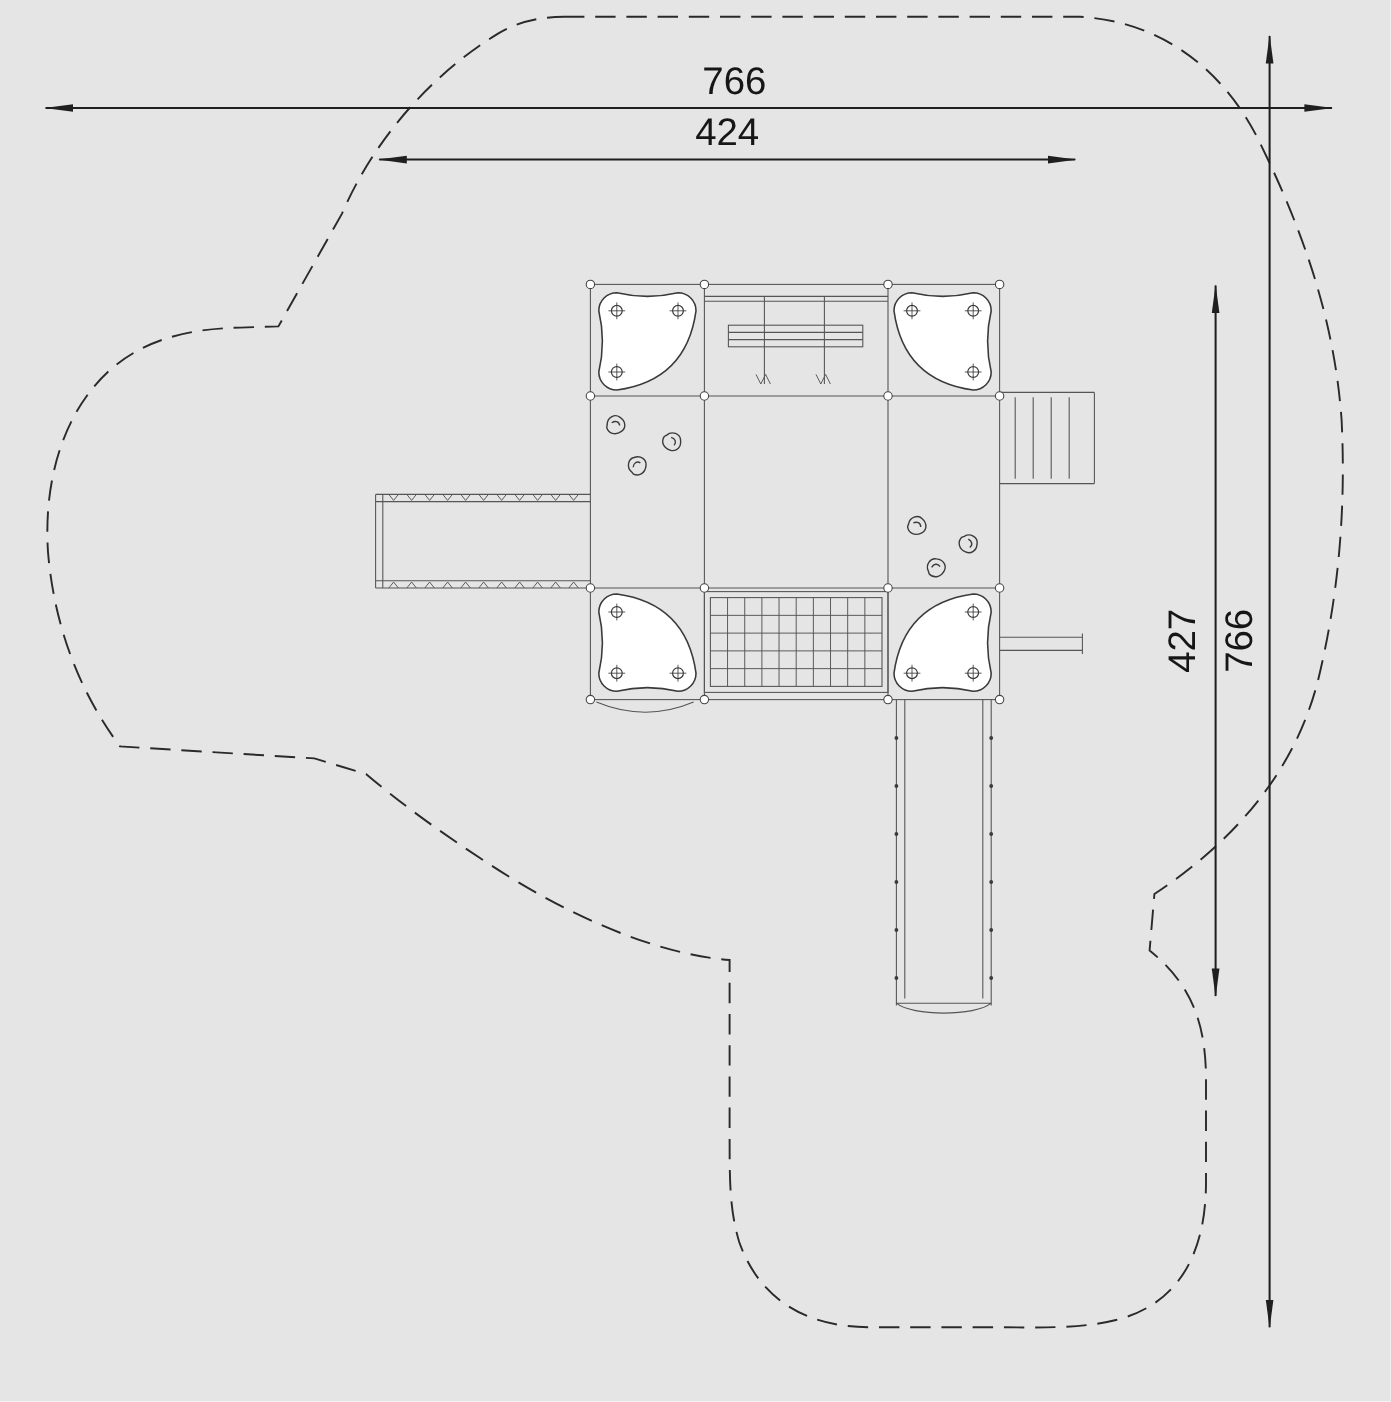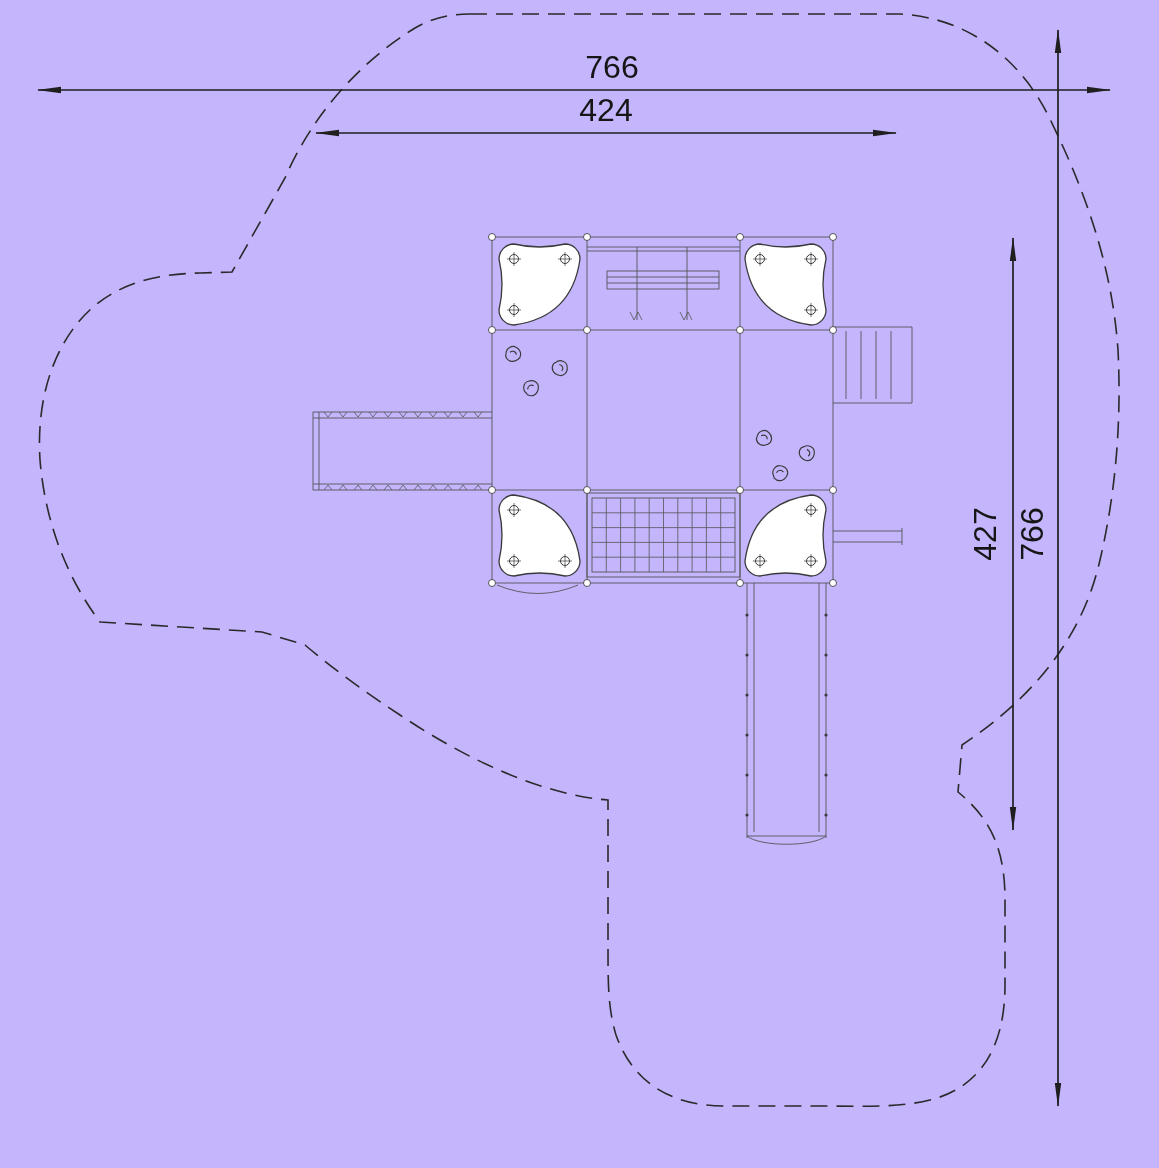--- a/index.html
+++ b/index.html
@@ -1,20 +1,20 @@
 <!DOCTYPE html>
 <html><head>
 <meta charset="utf-8">
 <style>
   html, body { margin: 0; padding: 0; background: #ffffff; }
   .canvas {
     position: relative;
     width: 1159px;
     height: 1168px;
-    background: #c4b5fd;
+    background: #e5e5e5;
     font-family: "Liberation Sans", sans-serif;
     overflow: hidden;
   }
   svg { display: block; }
   text {
     font-family: "Liberation Sans", sans-serif;
     font-size: 32px;
     fill: #161616;
   }
 </style>

